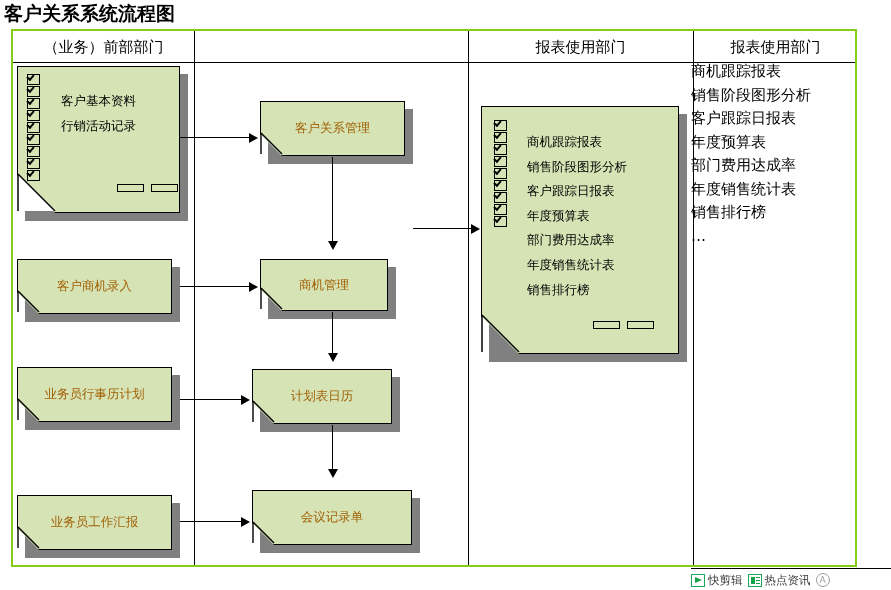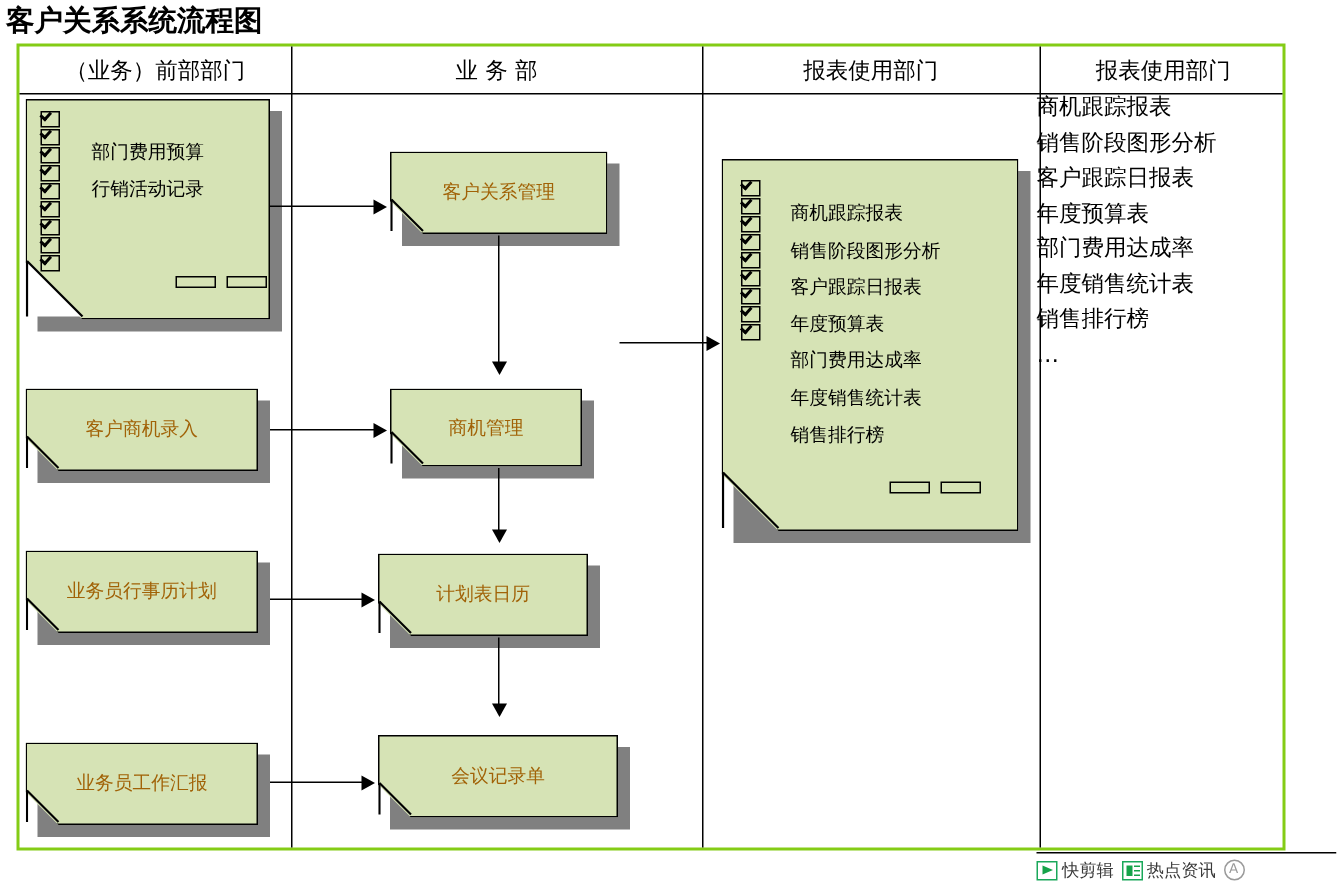--- a/index.html
+++ b/index.html
@@ -306,21 +306,20 @@
 
 <div id="flow-table">
 
   <div id="header-rule"></div>
 
   <div class="col-divider" style="left:181px"></div>
   <div class="col-divider" style="left:455px"></div>
   <div class="col-divider" style="left:680px"></div>
 
   <div class="col-header" style="left:0px;width:181px">（业务）前部部门</div>
-  <div class="col-header" style="left:181px;width:274px">业  务  部</div>
   <div class="col-header" style="left:455px;width:225px">报表使用部门</div>
   <div class="col-header" style="left:680px;width:165px">报表使用部门</div>
 </div>
 
 <div class="doc checklist" style="left:17px;top:66px;width:163px;height:147px">
   <div class="shadow"></div>
   <div class="body"></div>
   <svg class="fold-edge" viewBox="0 0 40 40">
     <polyline points="0,2 38,2 38,38" fill="none" stroke="#000" stroke-width="0"></polyline>
     <path d="M 0 2 L 38 2 L 38 38 L 0 38 Z" fill="none" stroke="none"></path>
@@ -333,21 +332,21 @@
       <div class="chk"></div>
       <div class="chk"></div>
       <div class="chk"></div>
       <div class="chk"></div>
       <div class="chk"></div>
       <div class="chk"></div>
       <div class="chk"></div>
       <div class="chk"></div>
     </div>
   <div class="items" id="front-items" style="left:44px;top:22px;line-height:25px">
-      <div>部门费用预算</div>
+      <div>客户基本资料</div>
       <div>行销活动记录</div>
     </div>
   <div class="mini-bars" id="front-bars" style="left:100px;top:118px">
       <span></span>
       <span></span>
     </div>
 </div>
 
 <div class="doc" style="left:17px;top:259px;width:155px;height:55px">
   <div class="shadow"></div>

